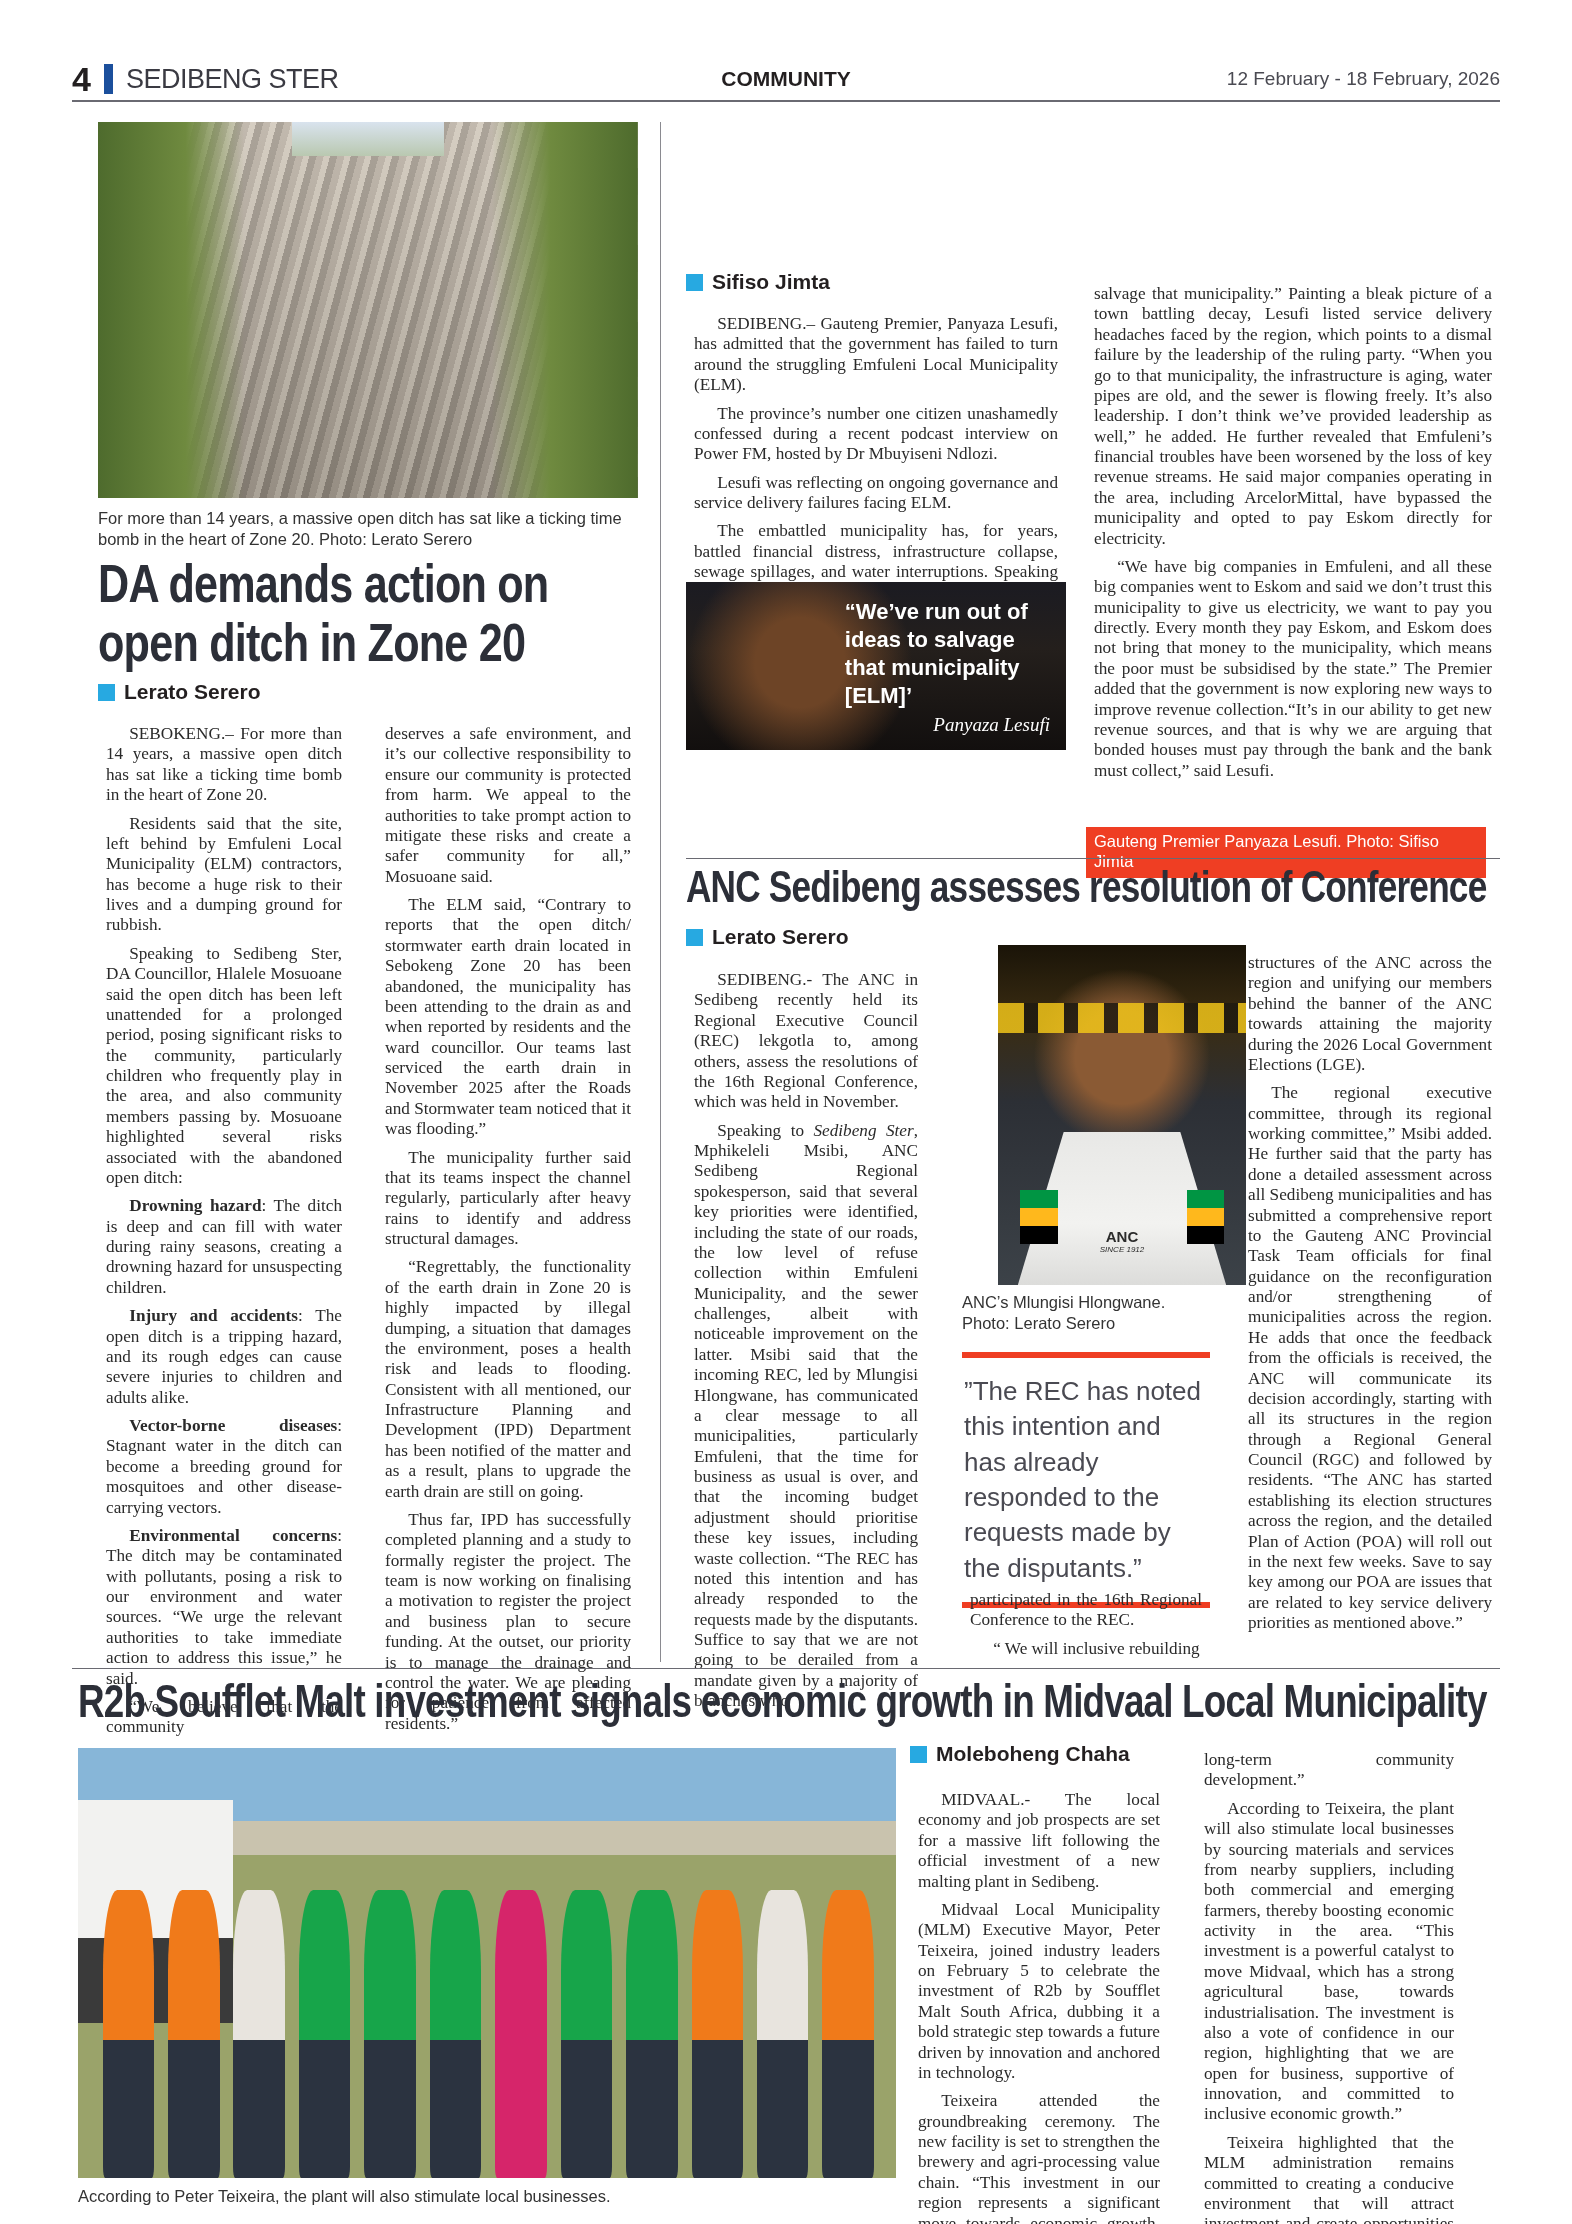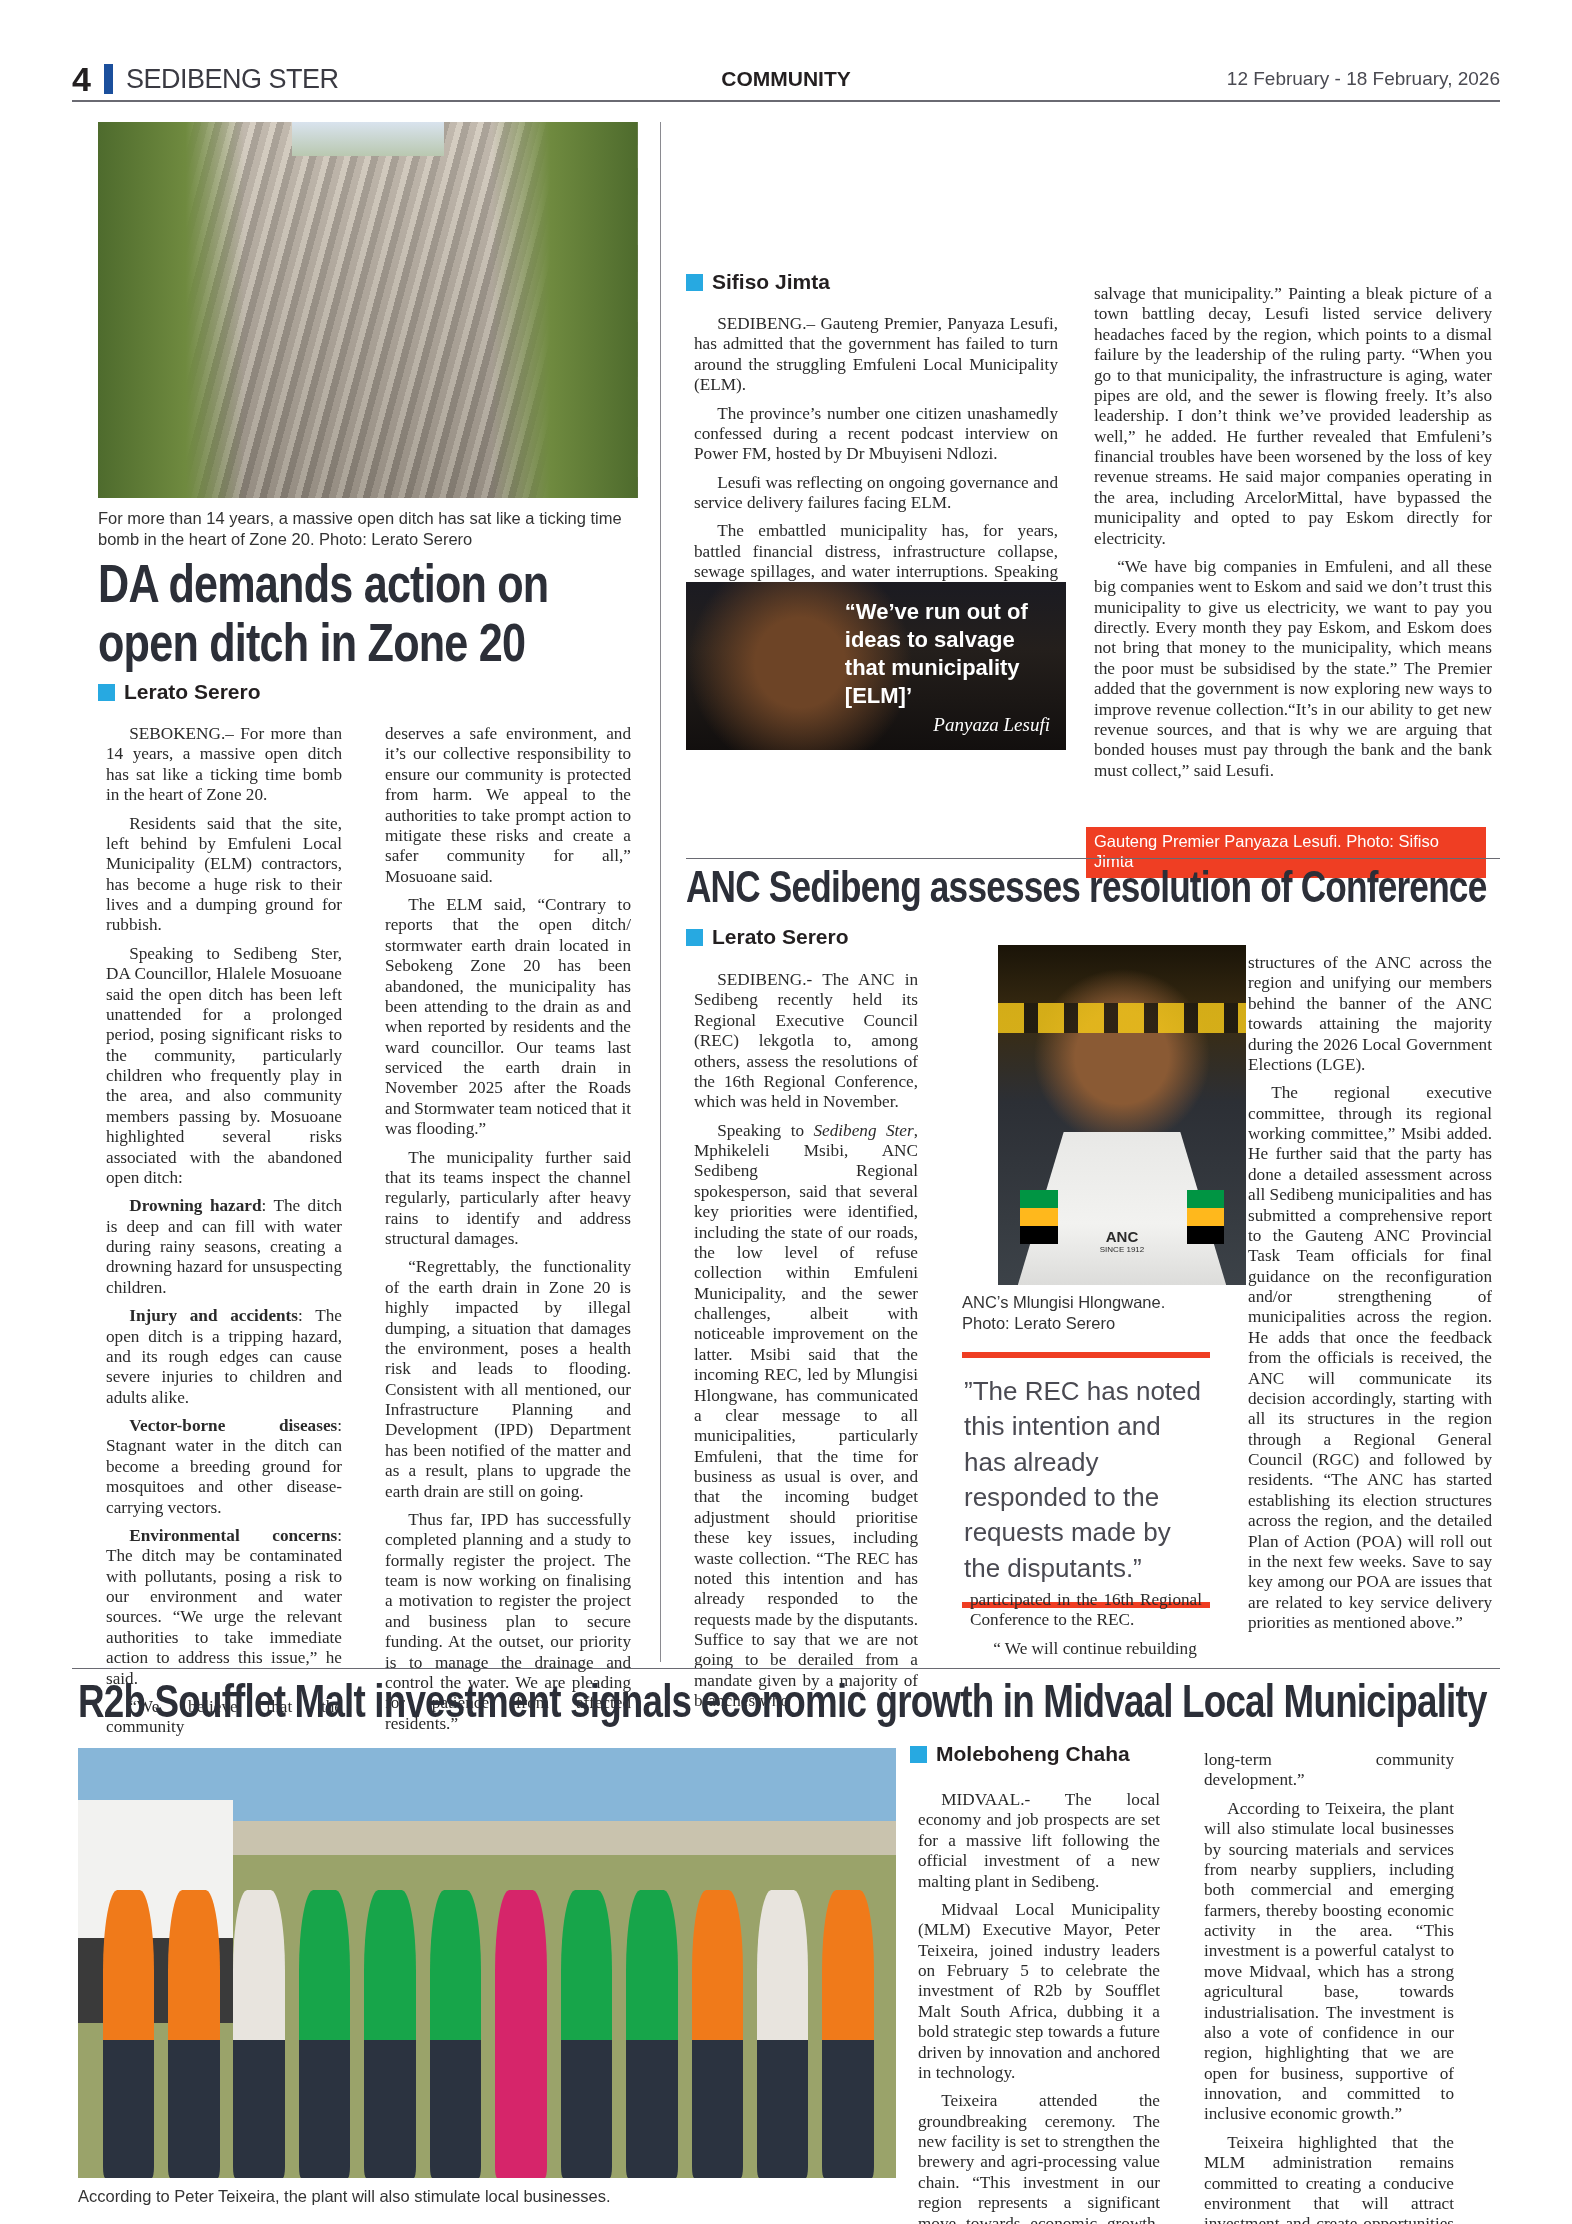--- a/index.html
+++ b/index.html
@@ -127,21 +127,21 @@
   .ph-hlongwane .shirt {
     position:absolute; left:8%; right:8%; bottom:0; height:45%;
     background:linear-gradient(180deg,#e8e8e6 0%, #f2f2f0 60%, #dcdcda 100%);
     clip-path:polygon(22% 0, 78% 0, 100% 100%, 0 100%);
   }
   .ph-hlongwane .logo {
     position:absolute; left:50%; transform:translateX(-50%); bottom:9%;
     font-family:"Liberation Sans", sans-serif; font-size:15px; font-weight:bold;
     color:#2b2b2b; text-align:center; line-height:1.15;
   }
-  .ph-hlongwane .logo small { display:block; font-size:8px; font-weight:400; }
+  .ph-hlongwane .logo small { display:block; font-size:8px; font-weight:400;font-style:italic; }
   .ph-hlongwane .flagL, .ph-hlongwane .flagR {
     position:absolute; bottom:12%; width:15%; height:16%;
     background:linear-gradient(180deg,#009543 0 33%, #ffb81c 33% 66%, #000 66% 100%);
   }
   .ph-hlongwane .flagL { left:9%; } .ph-hlongwane .flagR { right:9%; }
 
   .pullquote-rule { height:6px; background:#ef3e23; width:100%; }
   .pullquote {
     font-family:"Liberation Sans", sans-serif;
     font-size:26px; line-height:1.36; color:#4a4a52;
@@ -277,21 +277,21 @@
   <div class="photo-caption" style="position:absolute; left:962px; top:1292px; width:250px;">ANC’s Mlungisi Hlongwane. Photo: Lerato Serero</div>
 
   <div style="position:absolute; left:962px; top:1352px; width:248px;">
     <div class="pullquote-rule"></div>
     <div class="pullquote">”The REC has noted this intention and has already responded to the requests made by the disputants.”</div>
     <div class="pullquote-rule"></div>
   </div>
 
   <div class="body-col" style="position:absolute; left:962px; top:1582px; width:248px;">
     <p class="noind">participated in the 16th Regional Conference to the REC.</p>
-    <p>“ We will continue rebuilding</p>
+    <p>“ We will inclusive rebuilding</p>
   </div>
 
   <div class="body-col" style="position:absolute; left:1240px; top:945px; width:260px;">
     <p class="noind">structures of the ANC across the region and unifying our members behind the banner of the ANC towards attaining the majority during the 2026 Local Government Elections (LGE).</p>
     <p>The regional executive committee, through its regional working committee,” Msibi added. He further said that the party has done a detailed assessment across all Sedibeng municipalities and has submitted a comprehensive report to the Gauteng ANC Provincial Task Team officials for final guidance on the reconfiguration and/or strengthening of municipalities across the region. He adds that once the feedback from the officials is received, the ANC will communicate its decision accordingly, starting with all its structures in the region through a Regional General Council (RGC) and followed by residents. “The ANC has started establishing its election structures across the region, and the detailed Plan of Action (POA) will roll out in the next few weeks. Save to say key among our POA are issues that are related to key service delivery priorities as mentioned above.”</p>
   </div>
 
   <div class="hline" style="left:72px; top:1668px; width:1428px; background:#6a6a72;"></div>
 
   <div class="hl" style="position:absolute; left:78px; top:1680px; font-size:46px;">R2b Soufflet Malt investment signals economic growth in Midvaal Local Municipality</div>

